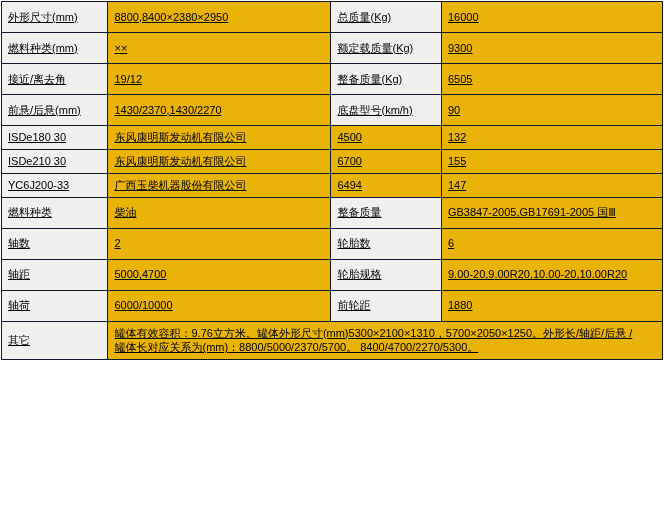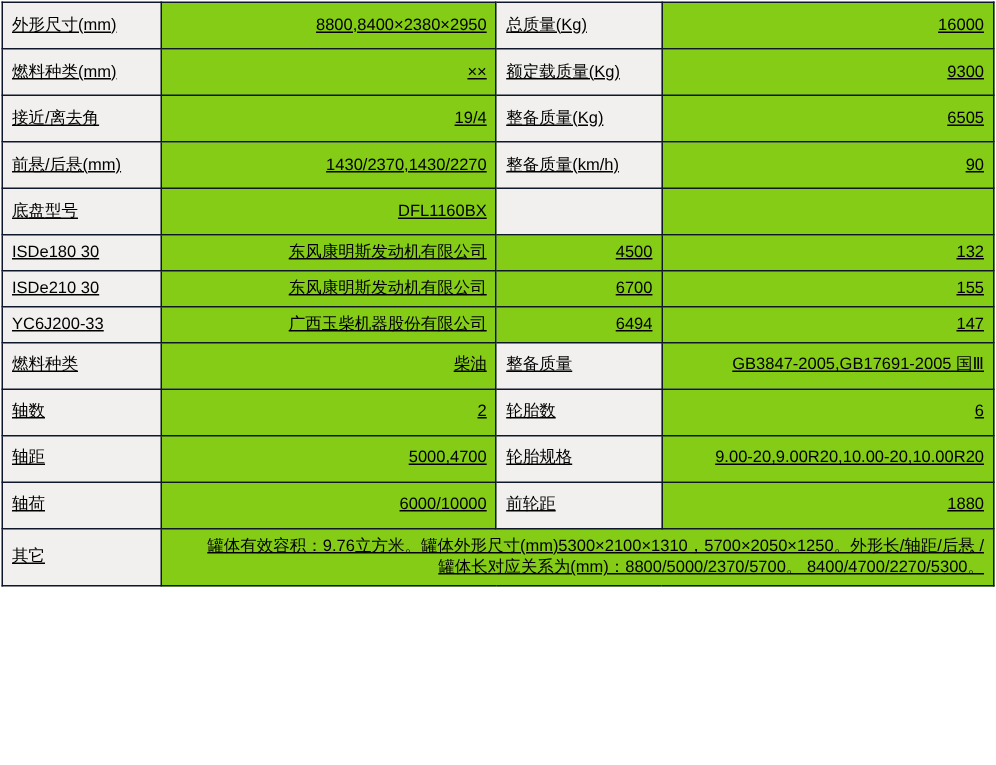--- a/index.html
+++ b/index.html
@@ -27,22 +27,21 @@
     vertical-align: middle;
     font-size: 11px;
     line-height: 1.35;
     word-break: break-all;
     text-decoration: underline;
   }
   .lbl {
     background: #f1f0ee;
   }
   .val {
-    background: #84cc16;
-    text-align: right;
+    background: #eab308;
   }
   .c1 { width: 106px; }
   .c2 { width: 222px; }
   .c3 { width: 110px; }
   .c4 { width: 220px; }
   .r-tall td { height: 22px; }
   .engine-head td { }
   .other-cell {
     line-height: 1.6;
     padding: 6px 6px 8px 6px;
@@ -67,35 +66,29 @@
       <td class="val">16000</td>
     </tr>
     <tr class="r-tall">
       <td class="lbl">燃料种类(mm)</td>
       <td class="val">××</td>
       <td class="lbl">额定载质量(Kg)</td>
       <td class="val">9300</td>
     </tr>
     <tr class="r-tall">
       <td class="lbl">接近/离去角</td>
-      <td class="val">19/4</td>
+      <td class="val">19/12</td>
       <td class="lbl">整备质量(Kg)</td>
       <td class="val">6505</td>
     </tr>
     <tr class="r-tall">
       <td class="lbl">前悬/后悬(mm)</td>
       <td class="val">1430/2370,1430/2270</td>
-      <td class="lbl">整备质量(km/h)</td>
+      <td class="lbl">底盘型号(km/h)</td>
       <td class="val">90</td>
-    </tr>
-    <tr class="r-tall">
-      <td class="lbl">底盘型号</td>
-      <td class="val">DFL1160BX</td>
-      <td class="lbl"></td>
-      <td class="val"></td>
     </tr>
     <tr>
       <td class="lbl">ISDe180 30</td>
       <td class="val">东风康明斯发动机有限公司</td>
       <td class="val">4500</td>
       <td class="val">132</td>
     </tr>
     <tr>
       <td class="lbl">ISDe210 30</td>
       <td class="val">东风康明斯发动机有限公司</td>

